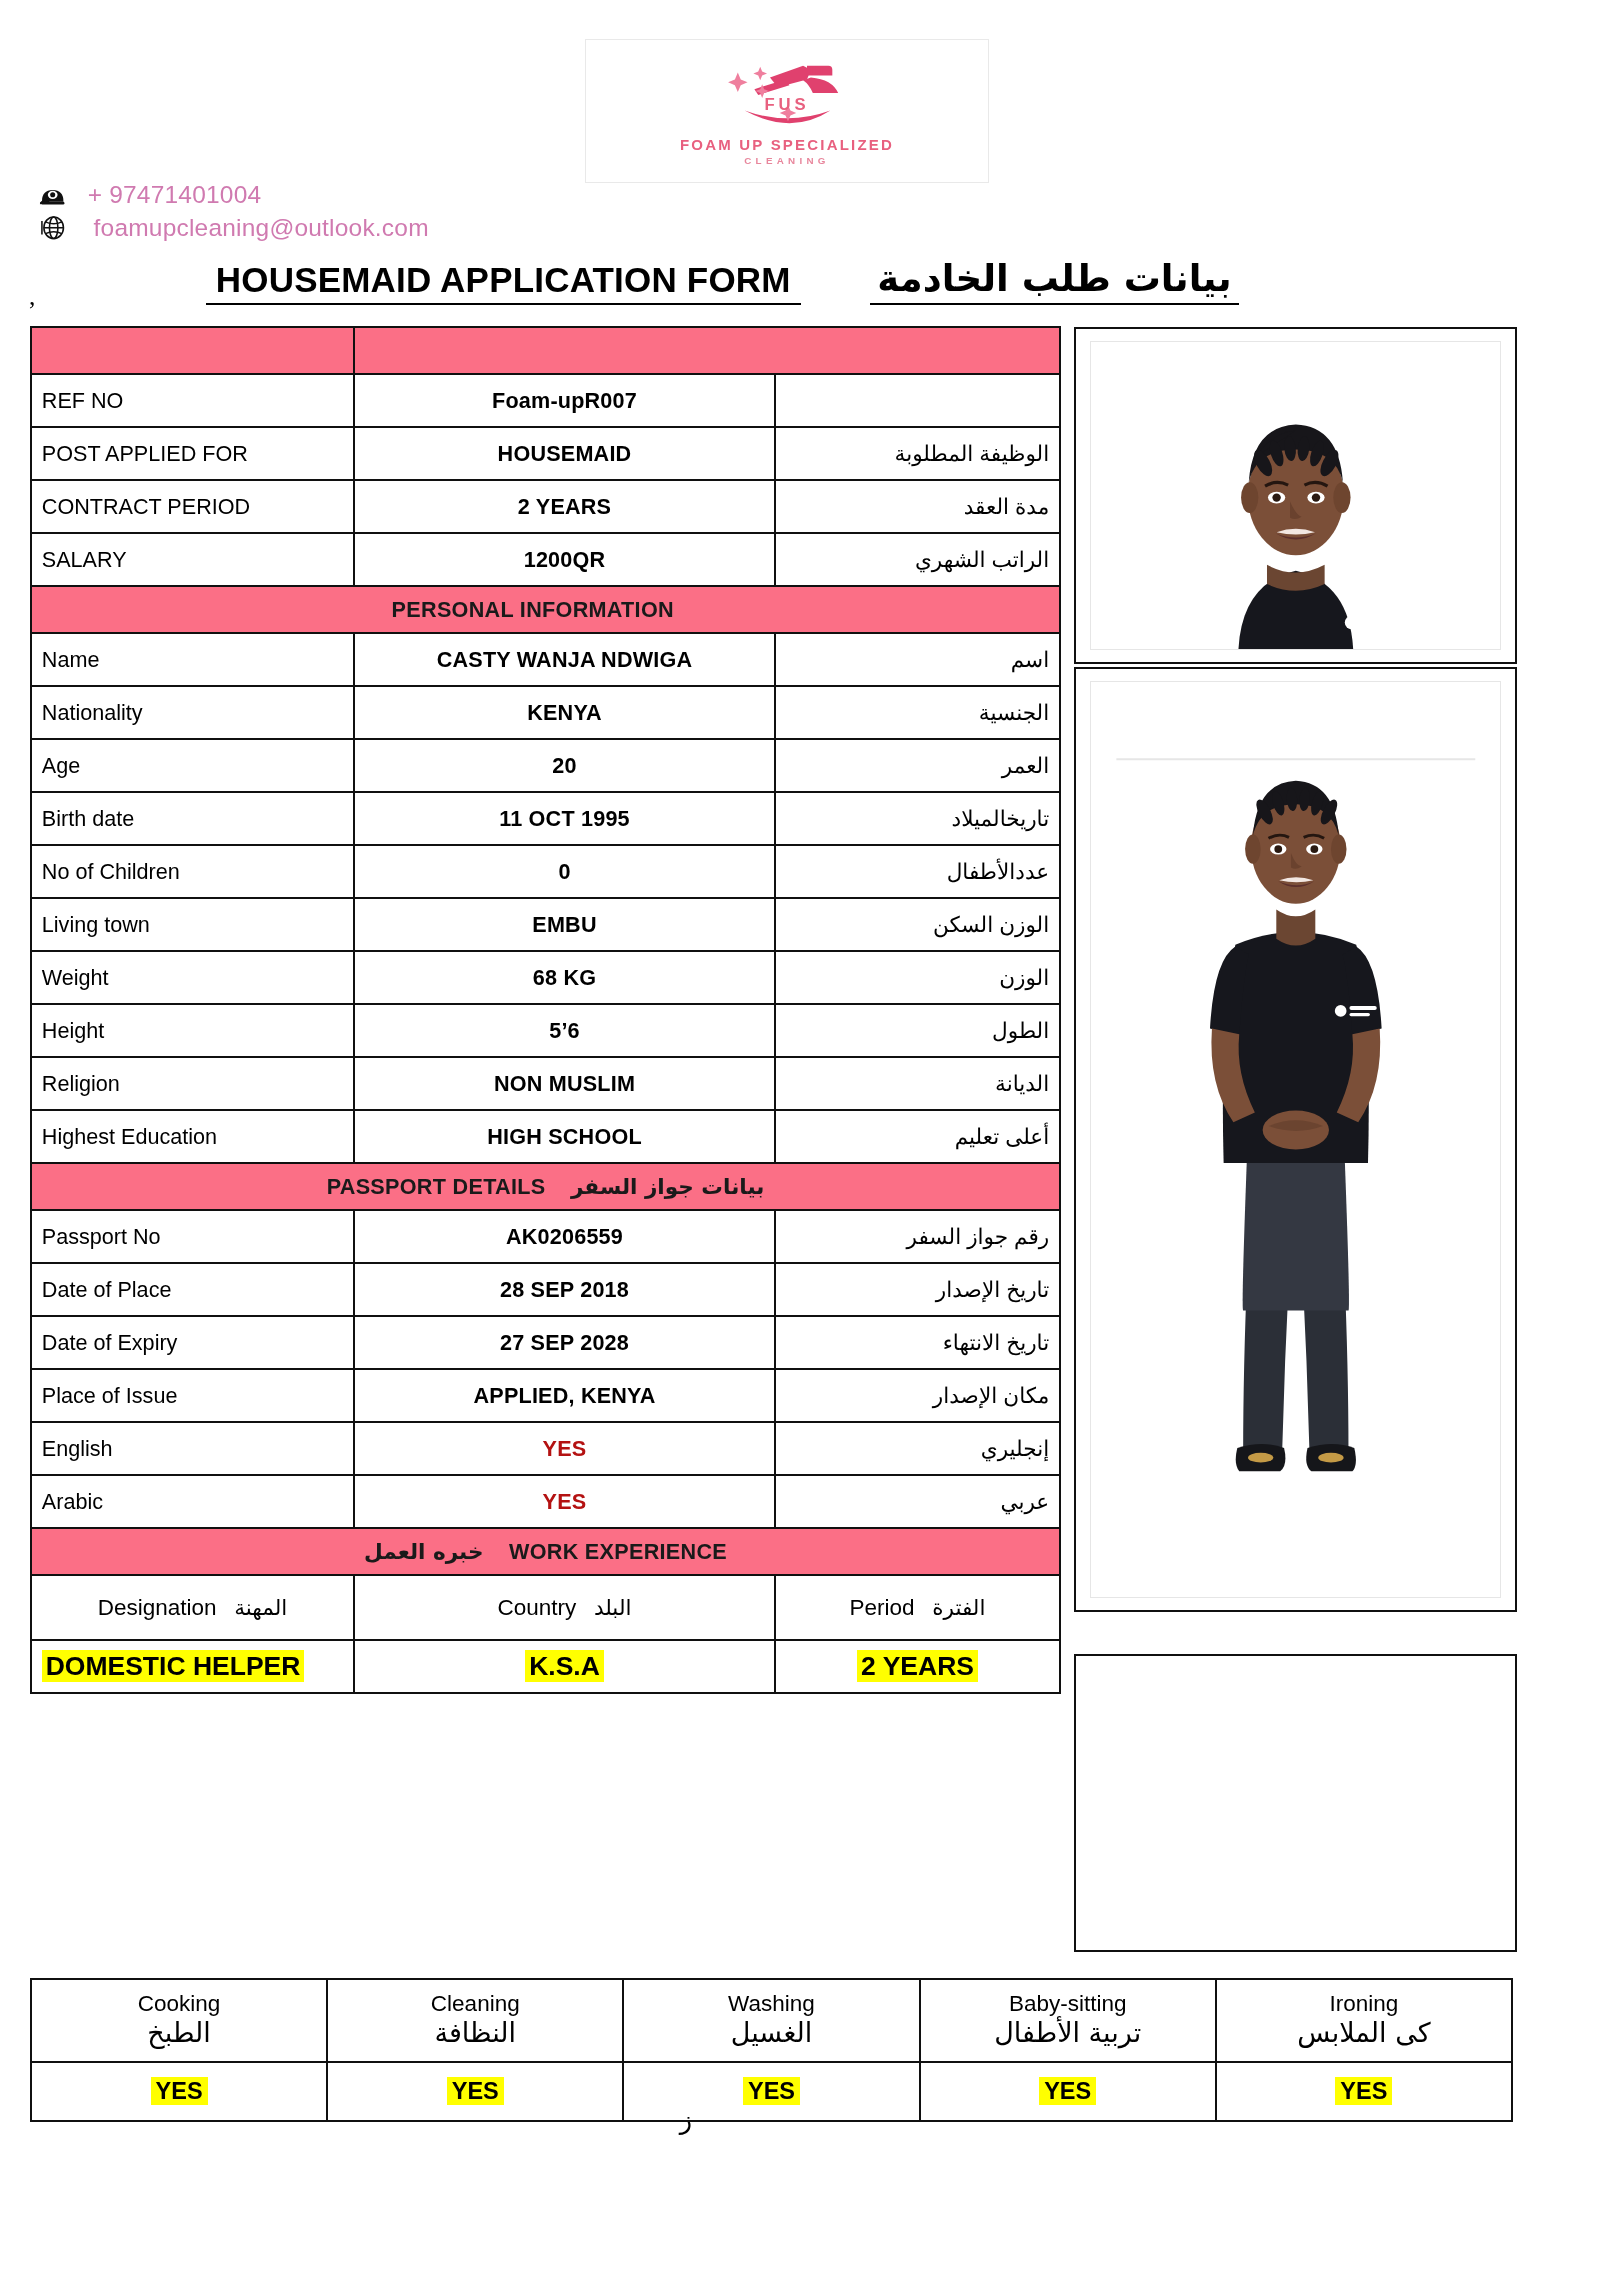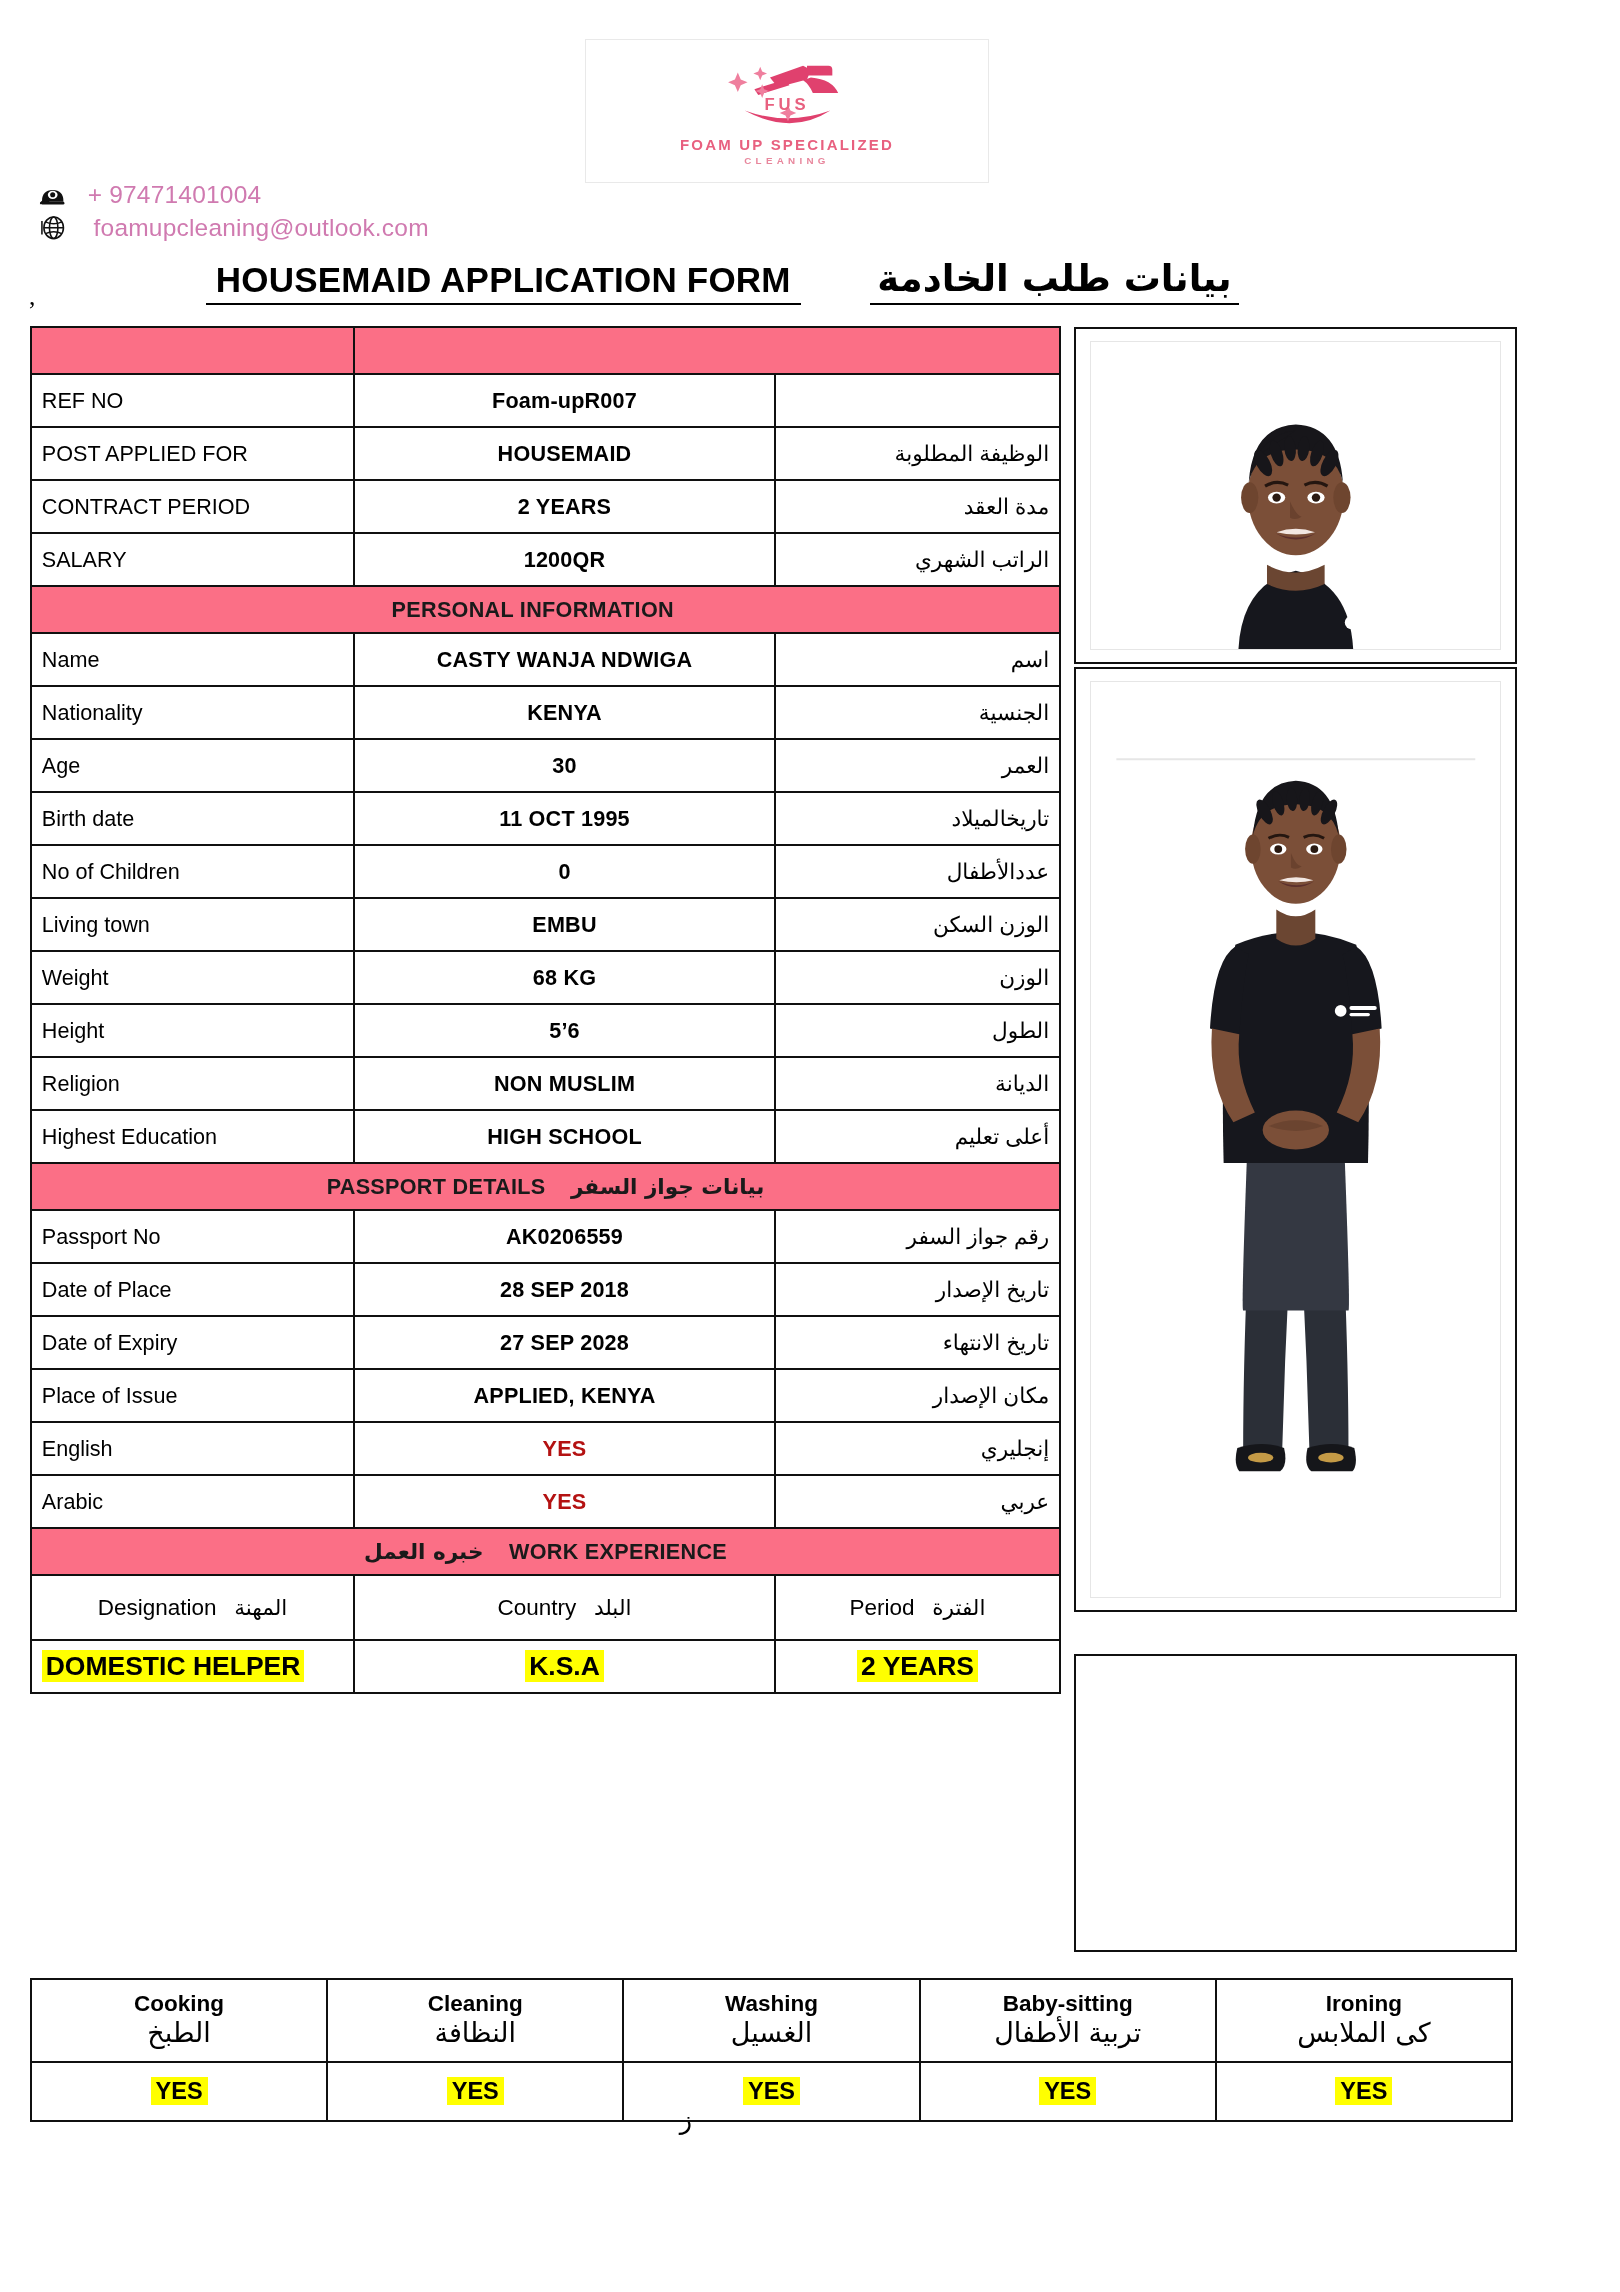--- a/index.html
+++ b/index.html
@@ -245,21 +245,21 @@
     border-collapse: collapse;
     table-layout: fixed;
   }
   .skills-table td {
     border: 2px solid #101010;
     text-align: center;
     vertical-align: middle;
     font-family: "Liberation Sans", sans-serif;
   }
   .skill-head td { height: 73px; padding: 3.9px 2px; }
-  .skill-en { font-size: 22.5px; line-height: 1.15; font-weight: bold; }
+  .skill-en { font-size: 22.5px; line-height: 1.15; }
   .skill-ar {
     font-size: 27px;
     font-family: "DejaVu Sans", sans-serif;
     direction: rtl;
     line-height: 1.25;
   }
   .skill-val td { height: 55px; }
   .skill-yes {
     background: #ffff00;
     font-weight: 700;
@@ -428,21 +428,21 @@
           <td class="val">CASTY WANJA NDWIGA</td>
           <td class="ar">اسم</td>
         </tr>
         <tr>
           <td class="lbl">Nationality</td>
           <td class="val">KENYA</td>
           <td class="ar">الجنسية</td>
         </tr>
         <tr>
           <td class="lbl">Age</td>
-          <td class="val">30</td>
+          <td class="val">20</td>
           <td class="ar">العمر</td>
         </tr>
         <tr>
           <td class="lbl">Birth date</td>
           <td class="val">11 OCT 1995</td>
           <td class="ar">تاريخالميلاد</td>
         </tr>
         <tr>
           <td class="lbl">No of Children</td>
           <td class="val">0</td>

